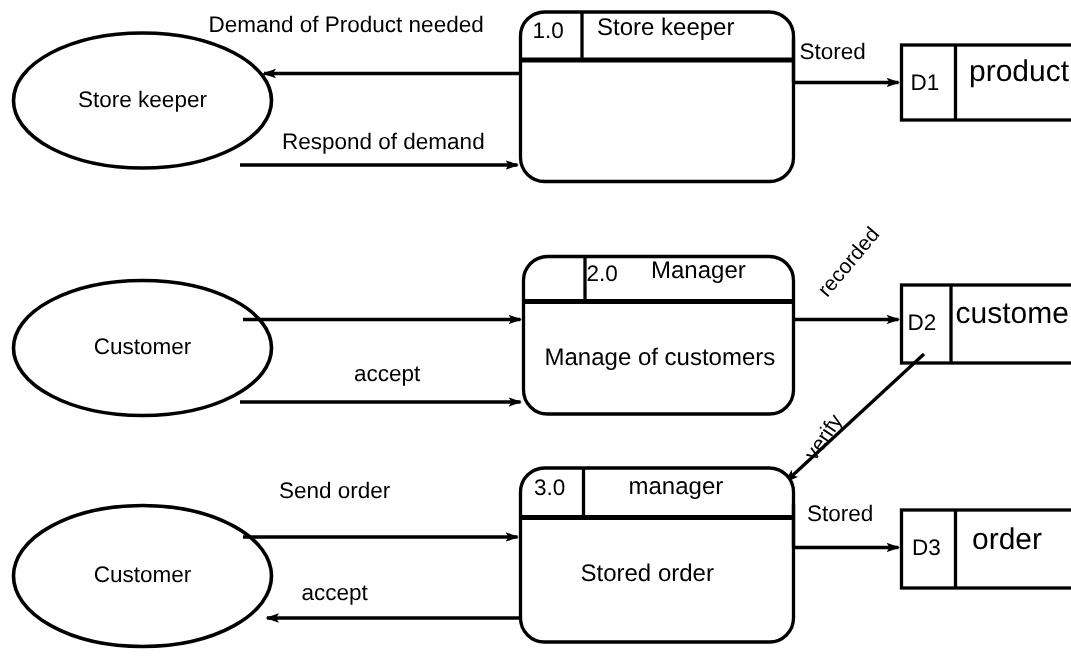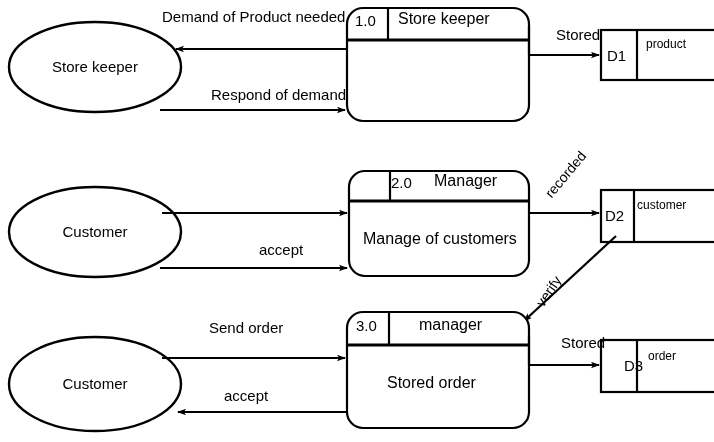--- a/index.html
+++ b/index.html
@@ -29,37 +29,36 @@
     color: #000;
     font-family: "Liberation Sans", sans-serif;
     line-height: 1;
   }
   .entity-label {
     font-size: 15px;
     text-align: center;
   }
   .flow-label {
     font-size: 15px;
-    margin-left: 23px;
   }
   .proc-num {
     font-size: 15px;
   }
   .proc-actor {
     font-size: 16px;
   }
   .proc-body {
     font-size: 16px;
   }
   .store-id {
     font-size: 15px;
     text-align: right;
   }
   .store-name {
-    font-size: 12px;
+    font-size: 20px;
   }
   .rot-label {
     font-size: 14px;
     transform-origin: left bottom;
   }
   .rot-recorded {
     transform: rotate(-50deg);
   }
   .rot-verify {
     transform: rotate(-56deg);
@@ -164,17 +163,17 @@
   <div class="txt flow-label" style="left:201px; top:388px;">accept</div>
 
   <div class="txt proc-num" style="left:356px; top:318px;">3.0</div>
 
   <div class="txt proc-actor" style="left:419px; top:317px;">manager</div>
 
   <div class="txt proc-body" style="left:387px; top:375px;">Stored  order</div>
 
   <div class="txt flow-label" style="left:538px; top:335px;">Stored</div>
 
-  <div class="txt store-id" style="left:608px; top:358px;margin-left:16px;">D3</div>
+  <div class="txt store-id" style="left:608px; top:358px;">D3</div>
 
   <div class="txt store-name" style="left:648px; top:350px;">order</div>
 
 </div>
 
 </body></html>

